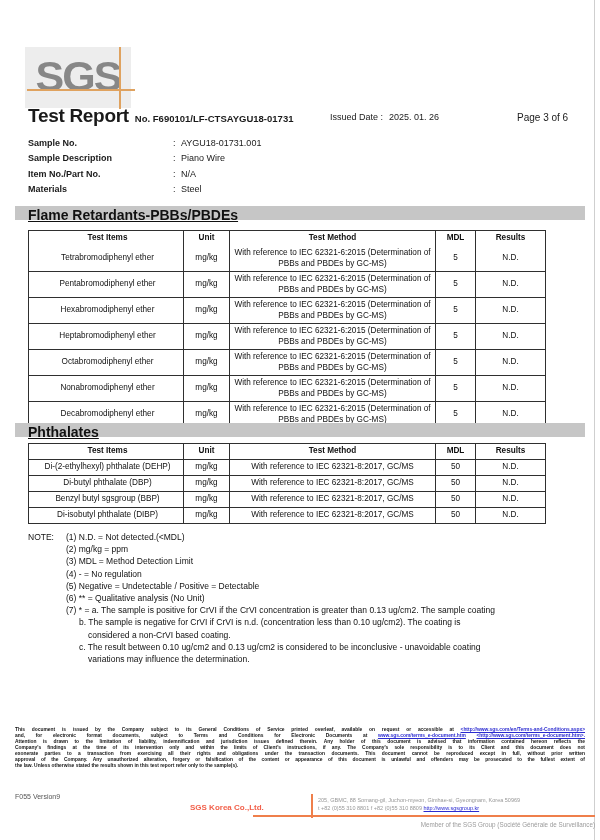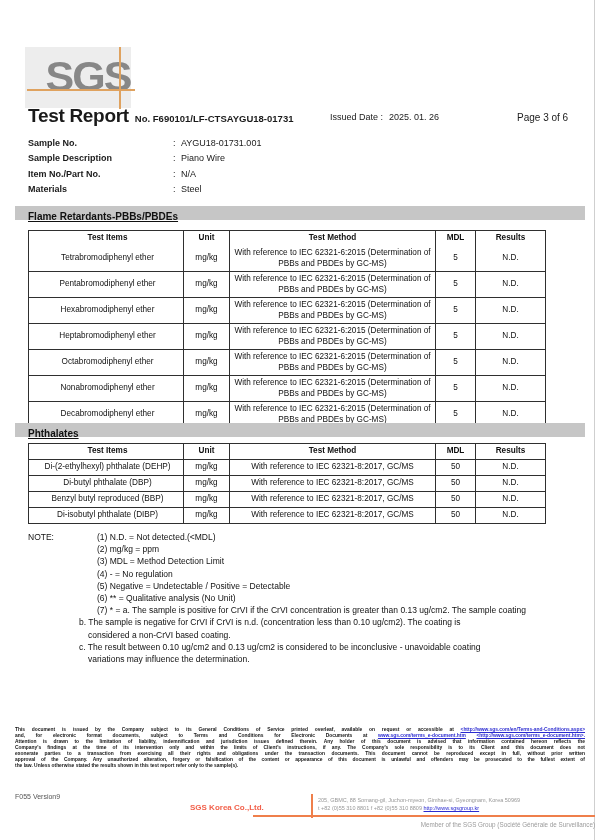--- a/index.html
+++ b/index.html
@@ -4,63 +4,63 @@
 <style>
   html,body { margin:0; padding:0; background:#ffffff; }
   .page {
     position:relative; width:600px; height:840px; background:#fff;
     font-family:"Liberation Sans", sans-serif; color:#1a1a1a; overflow:hidden;
   }
   .edge-line { position:absolute; top:0; left:594px; width:1px; height:840px; background:#cfcfcf; }
 
   
   .logo { position:absolute; left:25px; top:47px; width:106px; height:61px; background:#ededed; }
-  .logo-text { position:absolute; left:0; top:8px; width:94px; text-align:center; padding-left:16px;
+  .logo-text { position:absolute; left:0; top:8px; width:94px; text-align:center; padding-left:6px;
                font-size:43px; line-height:43px; font-weight:bold; color:var(--logo-gray,#878787); letter-spacing:-2px; }
   .crop-v { position:absolute; left:94px; top:0; width:2px; height:62px; background:var(--accent-orange,#dfa25f); }
   .crop-h { position:absolute; left:2px; top:42px; width:108px; height:2px; background:var(--accent-orange,#dfa25f); }
 
   
   .title-row { position:absolute; left:28px; top:105px; white-space:nowrap; }
   .title { font-size:19px; font-weight:bold; letter-spacing:-0.3px; }
   .report-no { font-size:9.5px; font-weight:bold; margin-left:6px; }
   .issued { position:absolute; left:330px; top:112px; font-size:9px; }
   .issued b { font-weight:normal; margin-left:6px; }
   .pageno { position:absolute; left:517px; top:112px; font-size:10px; }
 
   
   .sample { position:absolute; left:28px; top:138px; font-size:9px; }
   .sample-row { height:15.4px; }
   .sample-label { display:inline-block; width:145px; font-weight:bold; }
   .sample-sep { display:inline-block; width:8px; }
 
   
   .bar { position:absolute; left:15px; width:570px; height:14px; background:var(--bar-gray,#c6c6c6); }
-  .bar span { display:inline-block; margin-left:13px; font-size:10px; font-weight:bold;
+  .bar span { display:inline-block; margin-left:13px; font-size:14px; font-weight:bold;
               text-decoration:underline; line-height:14px; color:#111; }
   .bar1 { top:206px; } .bar2 { top:423px; }
 
   
   .rpt { position:absolute; left:28px; border-collapse:collapse; width:517px; font-size:8.2px; color:#111;
          table-layout:fixed; }
   .t1 { top:230px; } .t2 { top:443px; }
   .rpt td { border:1px solid #2f2f2f; padding:1px 4px; text-align:center; vertical-align:middle; line-height:1.25; }
   .rpt td:first-child { text-align:center; padding-left:7px; }
   .rpt tr.hdr td { font-weight:bold; height:13px; }
   .t1 tr.hdr td { border-bottom:none; }
   .t1 tr.first td { border-top:none; }
   .t1 tr.data td { height:23px; }
   .t2 tr.data td { height:13px; }
   .c-item { width:155px; } .c-unit { width:46px; } .c-method { width:206px; } .c-mdl { width:40px; } .c-res { width:70px; }
 
   
   .notes { position:absolute; left:28px; top:531px; font-size:8.5px; line-height:12.2px; color:#111; }
   .note-label { position:absolute; left:0; top:0; }
   .note-lines { margin-left:38px; }
-  .nl { white-space:nowrap;margin-left:31px; }
+  .nl { white-space:nowrap; }
   .ind-b { margin-left:13px; }
   .ind-s { margin-left:22px; }
 
   
   .disc { position:absolute; left:15px; top:727px; width:570px; font-size:4.9px; line-height:5.95px;
           color:#161616; font-weight:bold; }
   .disc .jline { text-align:justify; text-align-last:justify; }
   .disc .last { text-align:left; text-align-last:left; }
   .lnk { color:var(--link-blue,#2b2bd0); text-decoration:underline; cursor:pointer; }
 
@@ -206,21 +206,21 @@
         <td>N.D.</td>
       </tr>
       <tr class="data">
         <td>Di-butyl phthalate (DBP)</td>
         <td>mg/kg</td>
         <td>With reference to IEC 62321-8:2017, GC/MS</td>
         <td>50</td>
         <td>N.D.</td>
       </tr>
       <tr class="data">
-        <td>Benzyl butyl reproduced (BBP)</td>
+        <td>Benzyl butyl sgsgroup (BBP)</td>
         <td>mg/kg</td>
         <td>With reference to IEC 62321-8:2017, GC/MS</td>
         <td>50</td>
         <td>N.D.</td>
       </tr>
       <tr class="data">
         <td>Di-isobutyl phthalate (DIBP)</td>
         <td>mg/kg</td>
         <td>With reference to IEC 62321-8:2017, GC/MS</td>
         <td>50</td>

